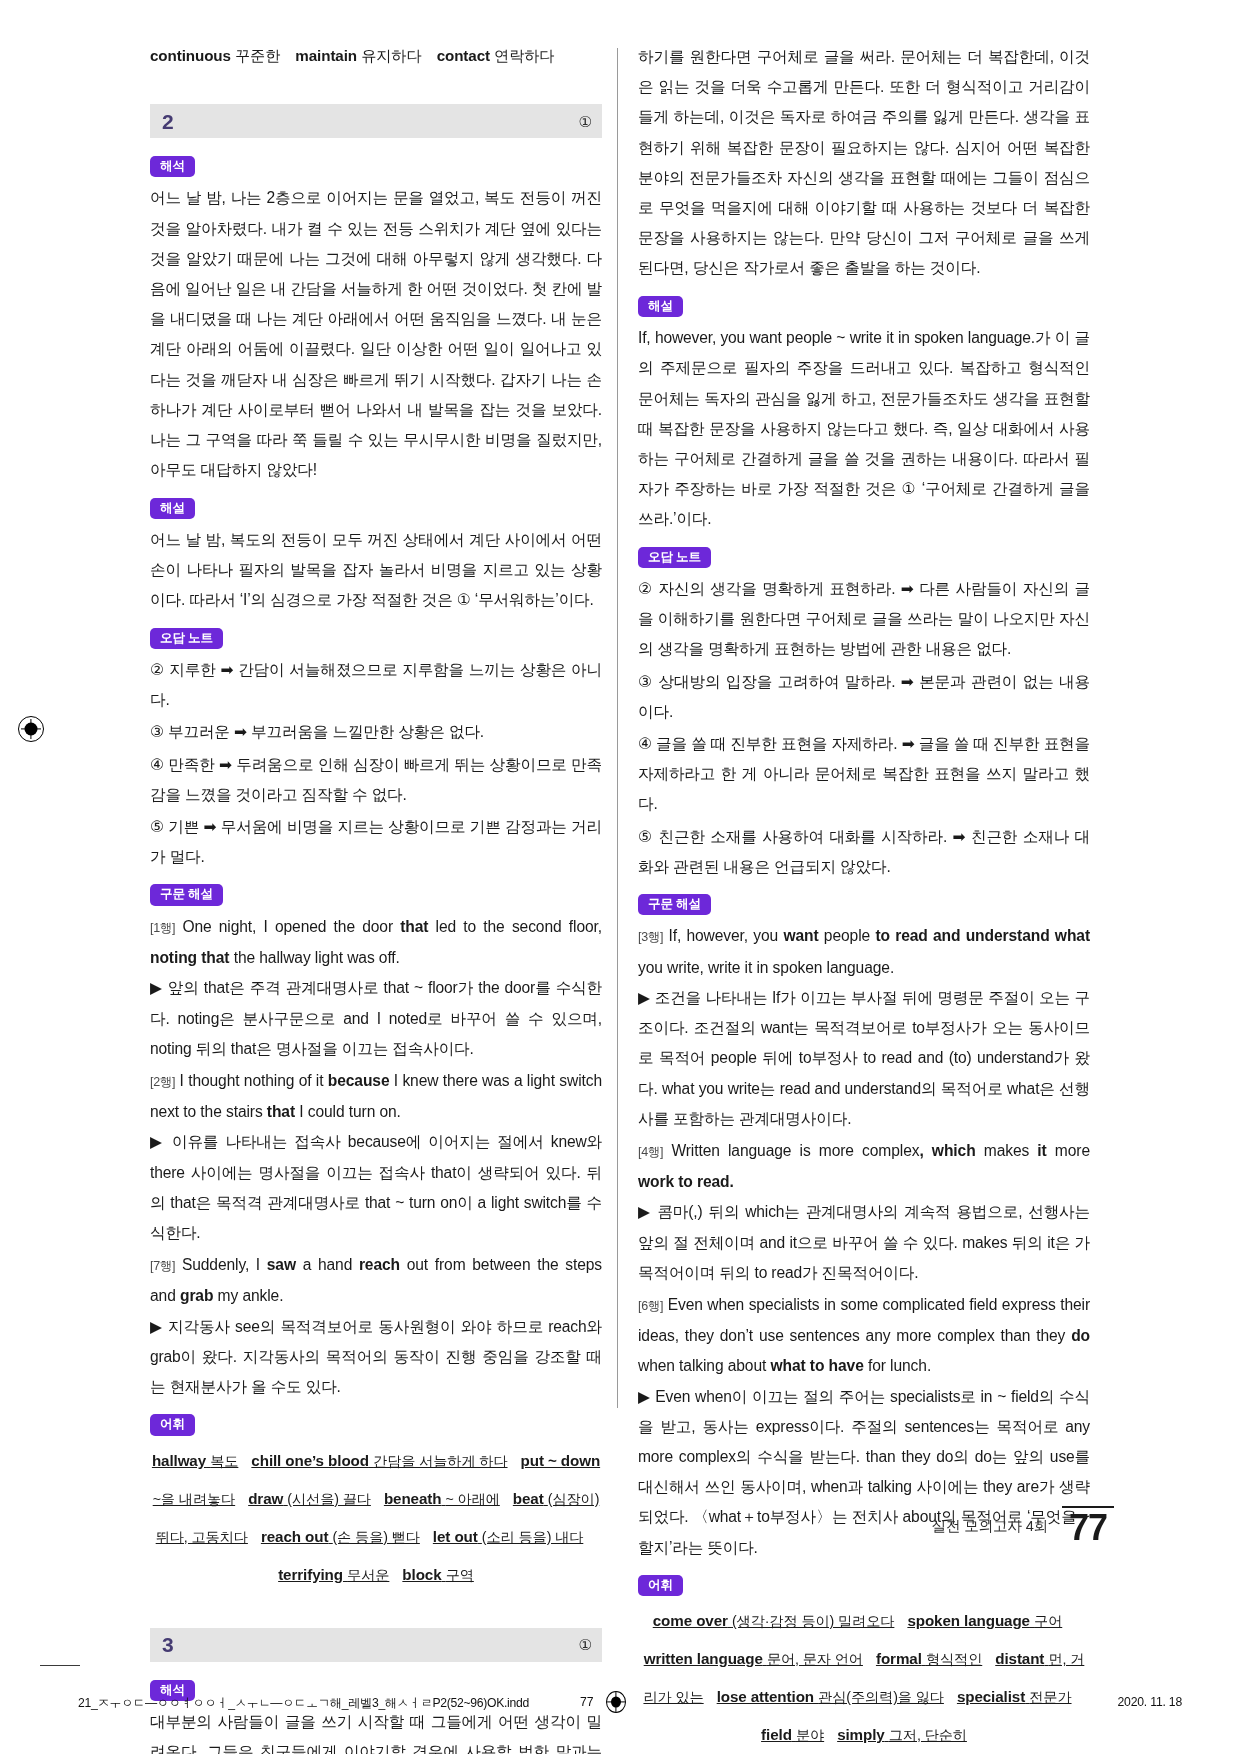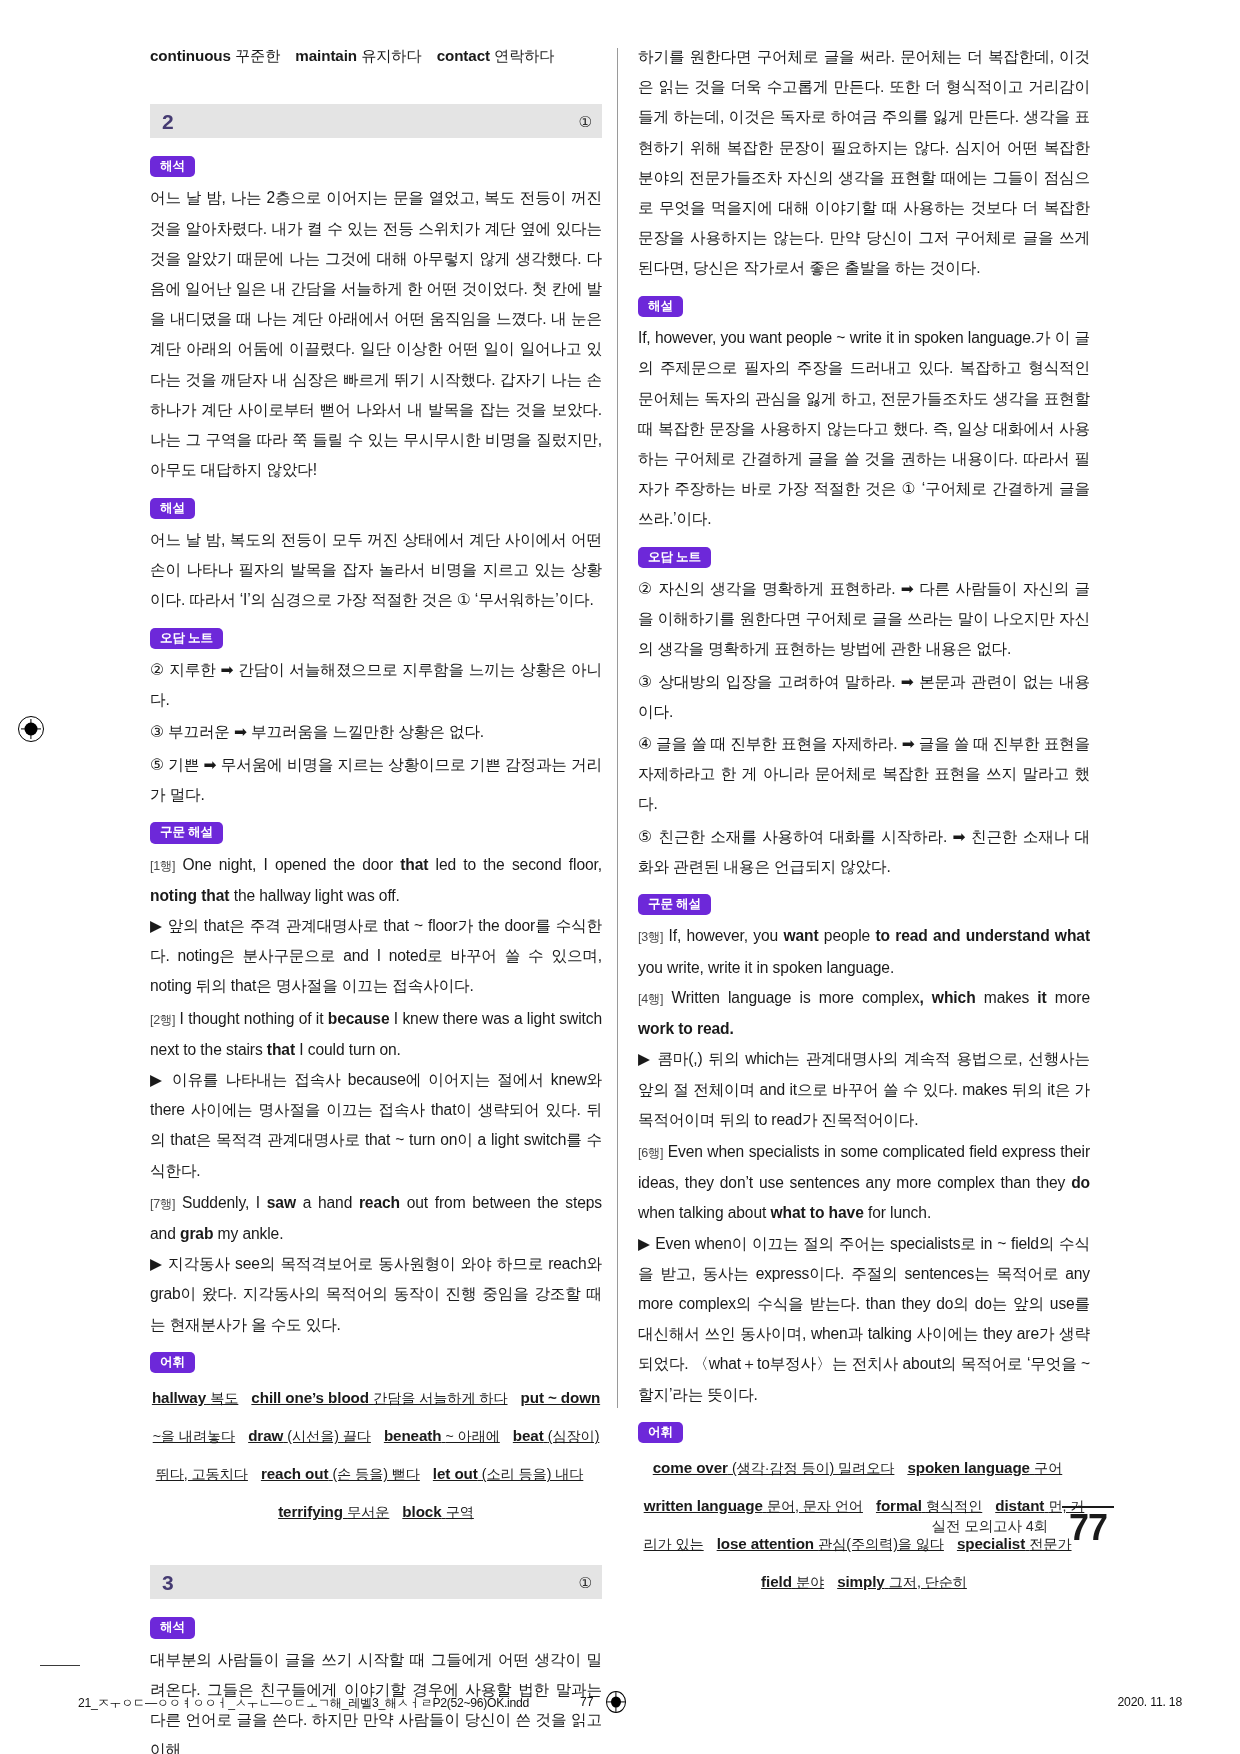--- a/index.html
+++ b/index.html
@@ -319,20 +319,21 @@
 
       <span class="tag tag-first">해석</span>
       <p class="kr">어느 날 밤, 나는 2층으로 이어지는 문을 열었고, 복도 전등이 꺼진 것을 알아차렸다. 내가 켤 수 있는 전등 스위치가 계단 옆에 있다는 것을 알았기 때문에 나는 그것에 대해 아무렇지 않게 생각했다. 다음에 일어난 일은 내 간담을 서늘하게 한 어떤 것이었다. 첫 칸에 발을 내디뎠을 때 나는 계단 아래에서 어떤 움직임을 느꼈다. 내 눈은 계단 아래의 어둠에 이끌렸다. 일단 이상한 어떤 일이 일어나고 있다는 것을 깨닫자 내 심장은 빠르게 뛰기 시작했다. 갑자기 나는 손 하나가 계단 사이로부터 뻗어 나와서 내 발목을 잡는 것을 보았다. 나는 그 구역을 따라 쭉 들릴 수 있는 무시무시한 비명을 질렀지만, 아무도 대답하지 않았다!</p>
 
       <span class="tag">해설</span>
       <p class="kr">어느 날 밤, 복도의 전등이 모두 꺼진 상태에서 계단 사이에서 어떤 손이 나타나 필자의 발목을 잡자 놀라서 비명을 지르고 있는 상황이다. 따라서 ‘I’의 심경으로 가장 적절한 것은 ① ‘무서워하는’이다.</p>
 
       <span class="tag">오답 노트</span>
       <p class="kr">② 지루한 ➡ 간담이 서늘해졌으므로 지루함을 느끼는 상황은 아니다.</p>
       <p class="kr">③ 부끄러운 ➡ 부끄러움을 느낄만한 상황은 없다.</p>
+      <p class="kr">④ 만족한 ➡ 두려움으로 인해 심장이 빠르게 뛰는 상황이므로 만족감을 느꼈을 것이라고 짐작할 수 없다.</p>
       <p class="kr">⑤ 기쁜 ➡ 무서움에 비명을 지르는 상황이므로 기쁜 감정과는 거리가 멀다.</p>
 
       <span class="tag">구문 해설</span>
 
       <p class="en">
         <span class="lineref">[1행]</span>
         <span>One night, I opened the door <b>that</b> led to the second floor, <b>noting that</b> the hallway light was off.</span>
       </p>
       <p class="kr">▶ 앞의 that은 주격 관계대명사로 that ~ floor가 the door를 수식한다. noting은 분사구문으로 and I noted로 바꾸어 쓸 수 있으며, noting 뒤의 that은 명사절을 이끄는 접속사이다.</p>
 
@@ -374,20 +375,21 @@
       <p class="kr">③ 상대방의 입장을 고려하여 말하라. ➡ 본문과 관련이 없는 내용이다.</p>
       <p class="kr">④ 글을 쓸 때 진부한 표현을 자제하라. ➡ 글을 쓸 때 진부한 표현을 자제하라고 한 게 아니라 문어체로 복잡한 표현을 쓰지 말라고 했다.</p>
       <p class="kr">⑤ 친근한 소재를 사용하여 대화를 시작하라. ➡ 친근한 소재나 대화와 관련된 내용은 언급되지 않았다.</p>
 
       <span class="tag">구문 해설</span>
 
       <p class="en">
         <span class="lineref">[3행]</span>
         <span>If, however, you <b>want</b> people <b>to read and understand what</b> you write, write it in spoken language.</span>
       </p>
+      <p class="kr">▶ 조건을 나타내는 If가 이끄는 부사절 뒤에 명령문 주절이 오는 구조이다. 조건절의 want는 목적격보어로 to부정사가 오는 동사이므로 목적어 people 뒤에 to부정사 to read and (to) understand가 왔다. what you write는 read and understand의 목적어로 what은 선행사를 포함하는 관계대명사이다.</p>
 
       <p class="en">
         <span class="lineref">[4행]</span>
         <span>Written language is more complex<b>, which</b> makes <b>it</b> more <b>work to read.</b></span>
       </p>
       <p class="kr">▶ 콤마(,) 뒤의 which는 관계대명사의 계속적 용법으로, 선행사는 앞의 절 전체이며 and it으로 바꾸어 쓸 수 있다. makes 뒤의 it은 가목적어이며 뒤의 to read가 진목적어이다.</p>
 
       <p class="en">
         <span class="lineref">[6행]</span>
         <span>Even when specialists in some complicated field express their ideas, they don’t use sentences any more complex than they <b>do</b> when talking about <b>what to have</b> for lunch.</span>

